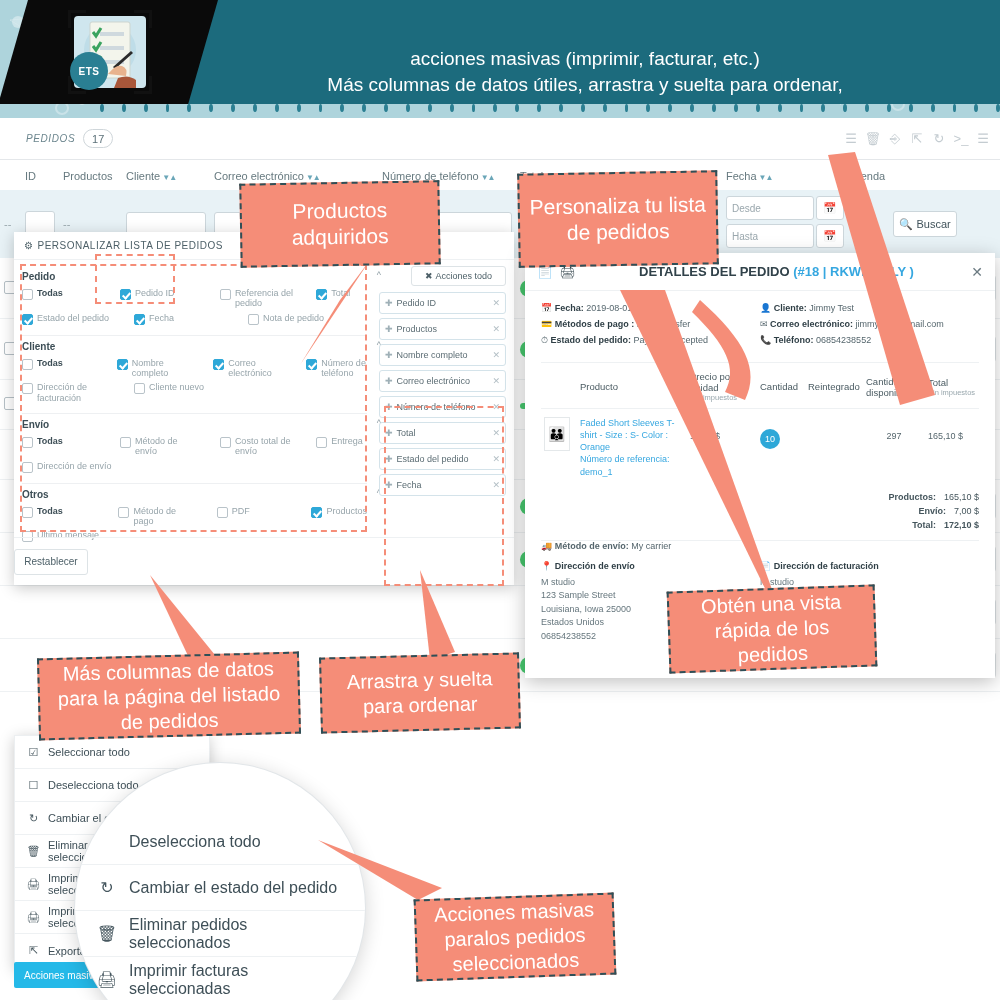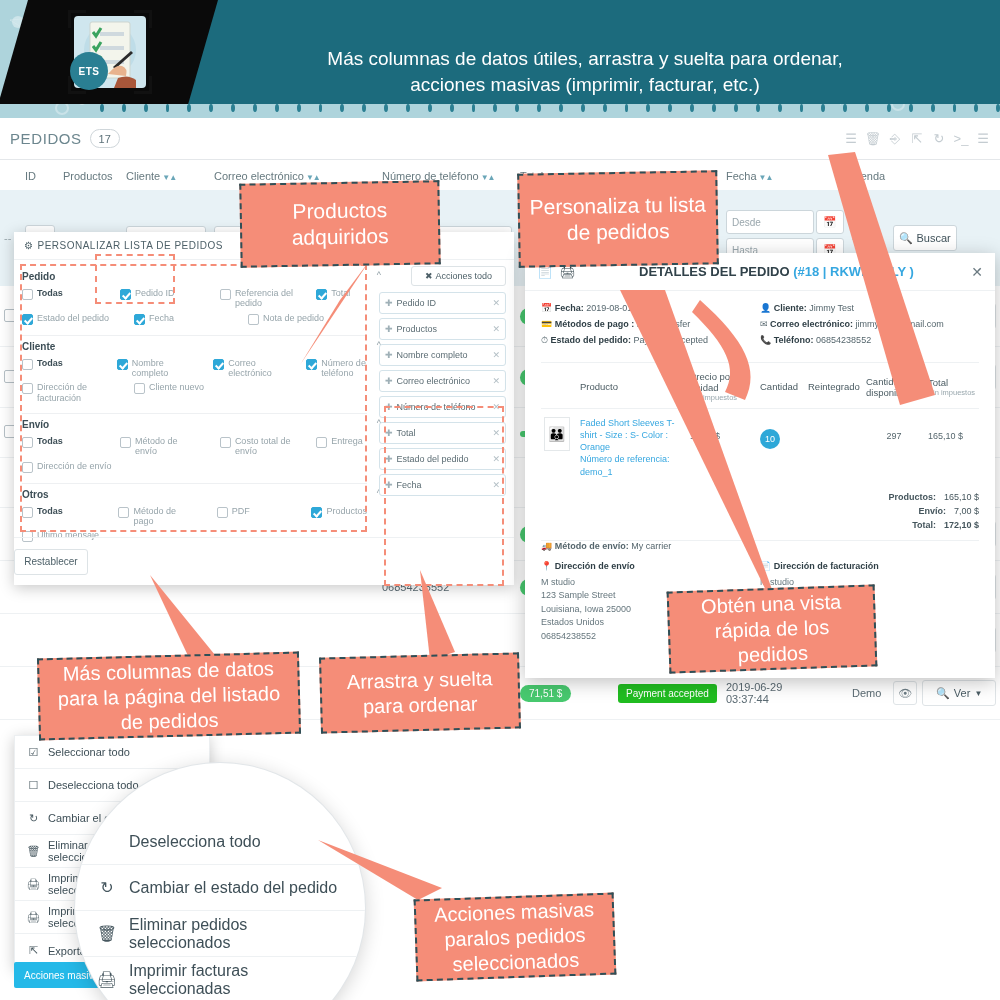--- a/index.html
+++ b/index.html
@@ -31,34 +31,34 @@
     color:#fff; font-size:19px; font-weight:300; line-height:1.35; }
   .banner .dotrow { position:absolute; left:0; bottom:4px; width:1000px; height:12px;
     display:flex; gap:18px; padding-left:100px; align-items:center; }
   .banner .dotrow i { width:8px; height:8px; border-radius:50%; background:#2b7f92; display:block; }
 
   
   .app { position:absolute; left:0; top:118px; width:1000px; height:882px; background:#fff; }
 
   .panelhead { position:absolute; left:0; top:0; width:1000px; height:42px;
     border-bottom:1px solid #e4e7ea; background:#fff; display:flex; align-items:center; }
-  .panelhead .ttl { margin-left:10px; font-size:15px; color:#6c868e; letter-spacing:.6px; }
+  .panelhead .ttl { margin-left:26px; font-size:10px; color:#6c868e; letter-spacing:.6px;font-style:italic; }
   .panelhead .cnt { margin-left:8px; min-width:30px; height:19px; border:1px solid #cfd6da;
     border-radius:10px; font-size:11px; color:#5c7179; display:flex; align-items:center;
     justify-content:center; padding:0 7px; }
   .panelhead .tools { margin-left:auto; display:flex; align-items:center; padding-right:6px; }
   .panelhead .tools span { width:22px; height:22px; display:flex; align-items:center;
     justify-content:center; color:#c4ccd1; font-size:13px; }
 
   table.orders { position:absolute; left:0; top:42px; width:1000px; border-collapse:collapse;
     font-size:11px; color:#5a6a72; }
   table.orders th { font-weight:normal; font-size:11px; color:#66797f; padding:10px 4px 8px 4px;
     text-align:left; white-space:nowrap; }
   .sortcar { color:#6aa6b8; font-size:8px; letter-spacing:-1px; margin-left:2px; }
-  .filterrow td { background:#e8f2f6; padding:20px 4px; vertical-align:middle; }
+  .filterrow td { background:#e8f2f6; padding:6px 4px; vertical-align:middle; }
   .finput { height:24px; border:1px solid #ccd6db; border-radius:3px; background:#fff;
     font-size:10px; color:#9aa7ad; padding:0 5px; display:flex; align-items:center; }
   .fdate { position:relative; width:88px; margin-bottom:4px; }
   .fdate .cal { position:absolute; right:-30px; top:0; width:28px; height:24px; border:1px solid #ccd6db;
     border-radius:3px; background:#fff; display:flex; align-items:center; justify-content:center;
     color:#3f5660; font-size:11px; }
   .searchbtn { width:64px; height:26px; border:1px solid #ccd6db; border-radius:3px; background:#fff;
     font-size:11px; color:#41535b; display:flex; align-items:center; justify-content:center; gap:3px; }
   tr.datarow td { border-bottom:1px solid #eef1f3; padding:13px 4px; height:50px; vertical-align:middle; }
   .thumbs { display:flex; gap:3px; }
@@ -212,22 +212,22 @@
         </svg>
       </div>
       <div class="corner c-tl"></div>
       <div class="corner c-tr"></div>
       <div class="corner c-bl"></div>
       <div class="corner c-br"></div>
       <div class="ets">ETS</div>
     </div>
 
     <div class="bsub">
+      <div>acciones masivas (imprimir, facturar, etc.)</div>
       <div>Más columnas de datos útiles, arrastra y suelta para ordenar,</div>
-      <div>acciones masivas (imprimir, facturar, etc.)</div>
     </div>
     <div class="dotrow">
       <i></i>
         <i></i>
         <i></i>
         <i></i>
         <i></i>
         <i></i>
         <i></i>
         <i></i>

